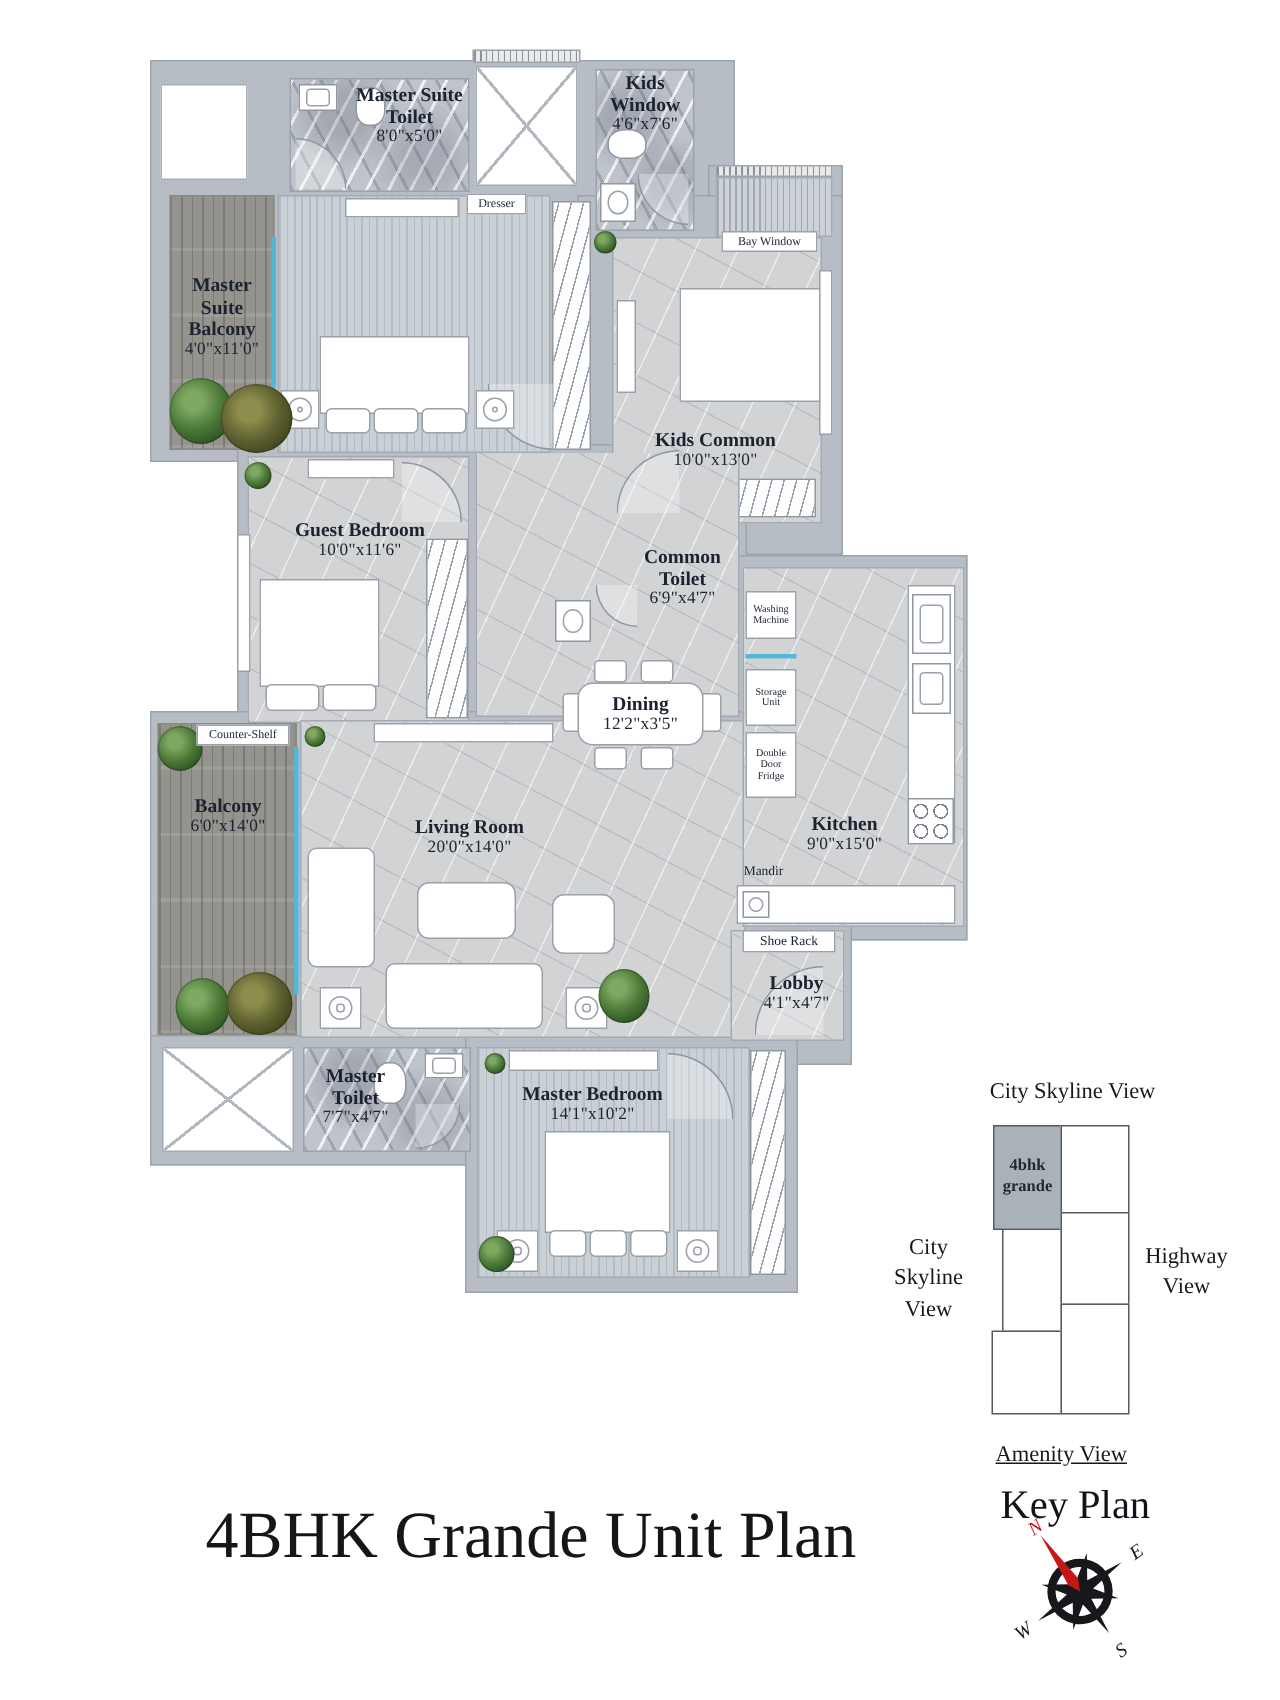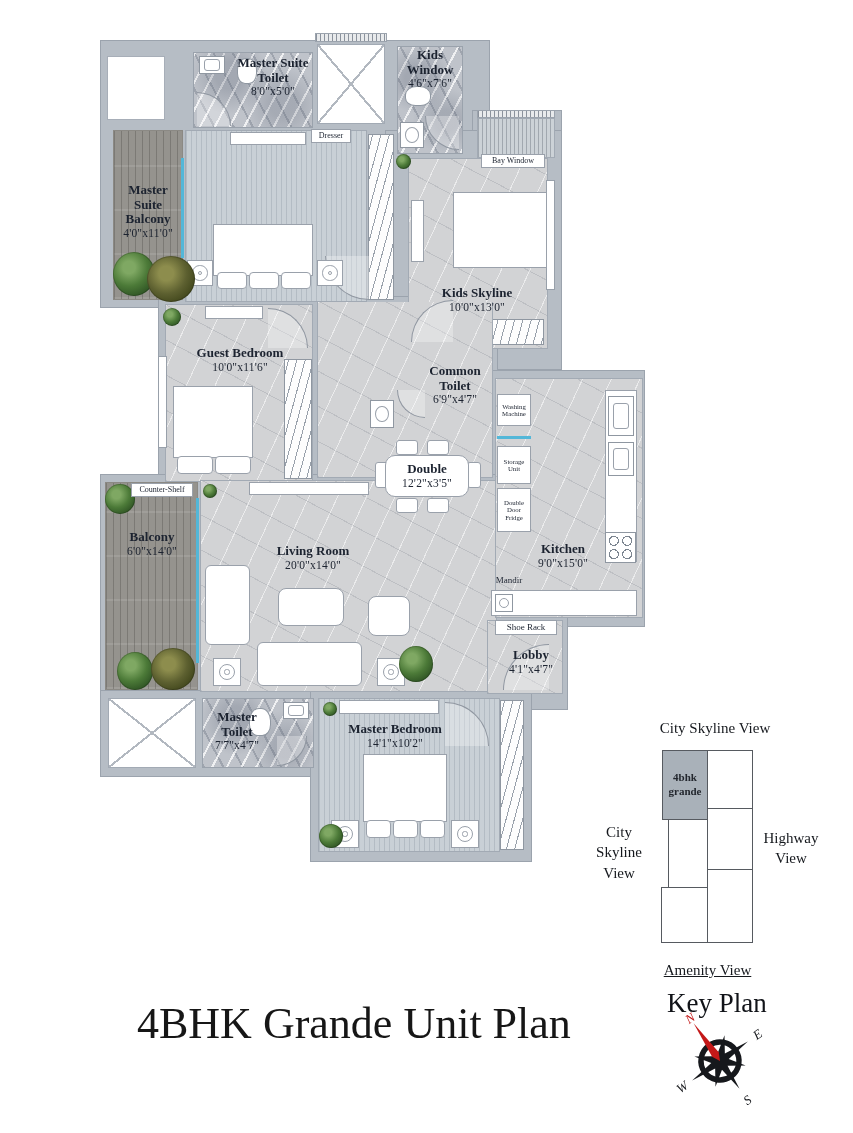--- a/index.html
+++ b/index.html
@@ -215,33 +215,33 @@
   </div>
   <div class="abs rlabel" style="left:370px;top:48px;width:70px;">
     <div class="nm">Kids Window</div>
     <div class="dm">4'6"x7'6"</div>
   </div>
   <div class="abs rlabel" style="left:89px;top:183px;width:68px;">
     <div class="nm">Master Suite Balcony</div>
     <div class="dm">4'0"x11'0"</div>
   </div>
   <div class="abs rlabel" style="left:386px;top:286px;width:132px;">
-    <div class="nm">Kids Skyline</div>
+    <div class="nm">Kids Common</div>
     <div class="dm">10'0"x13'0"</div>
   </div>
   <div class="abs rlabel" style="left:150px;top:346px;width:130px;">
     <div class="nm">Guest Bedroom</div>
     <div class="dm">10'0"x11'6"</div>
   </div>
   <div class="abs rlabel" style="left:394px;top:364px;width:72px;">
     <div class="nm">Common Toilet</div>
     <div class="dm">6'9"x4'7"</div>
   </div>
   <div class="abs rlabel furn-r" style="left:360px;top:455px;width:84px;height:42px;display:flex;flex-direction:column;justify-content:center;border-radius:10px;">
-    <div class="nm">Double</div>
+    <div class="nm">Dining</div>
     <div class="dm">12'2"x3'5"</div>
   </div>
   <div class="abs rlabel" style="left:95px;top:530px;width:64px;">
     <div class="nm">Balcony</div>
     <div class="dm">6'0"x14'0"</div>
   </div>
   <div class="abs rlabel" style="left:228px;top:544px;width:120px;">
     <div class="nm">Living Room</div>
     <div class="dm">20'0"x14'0"</div>
   </div>

